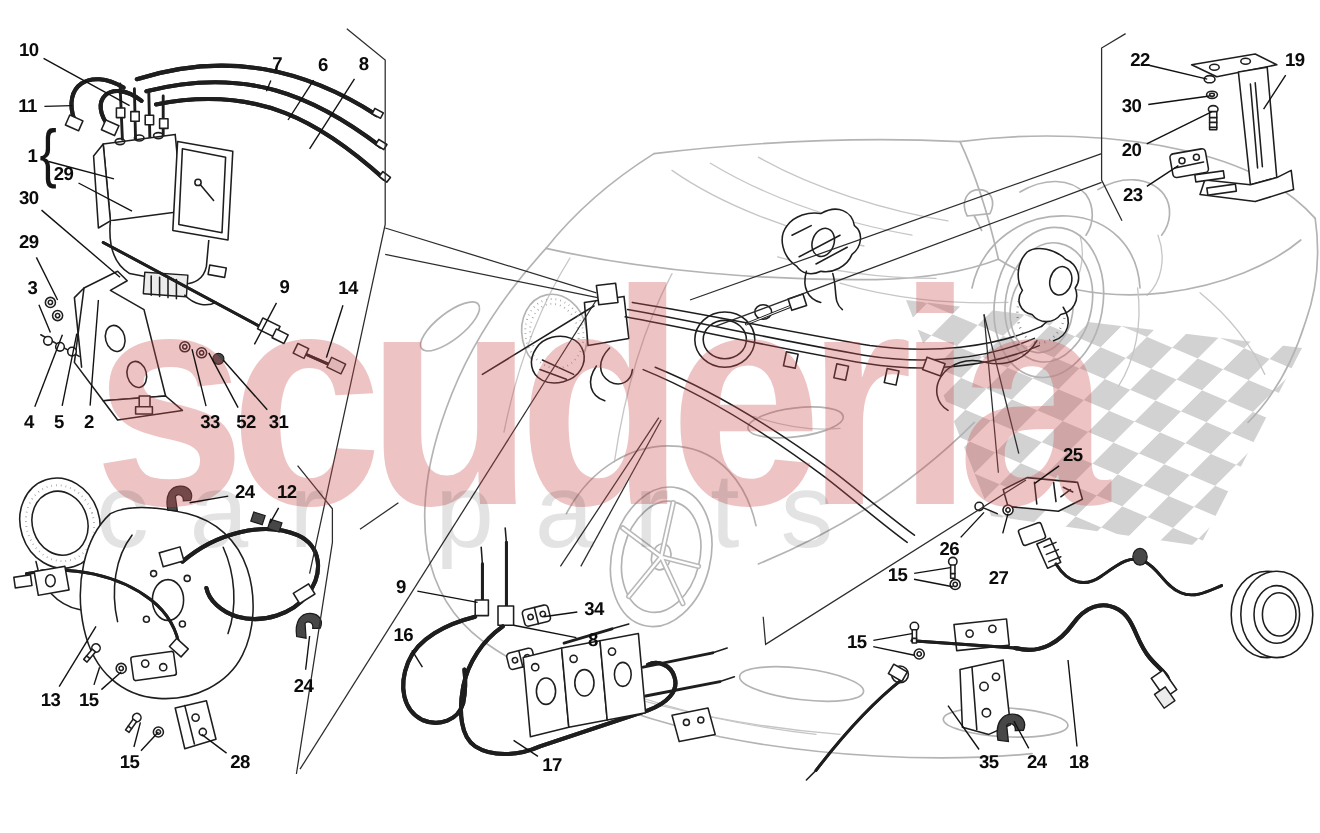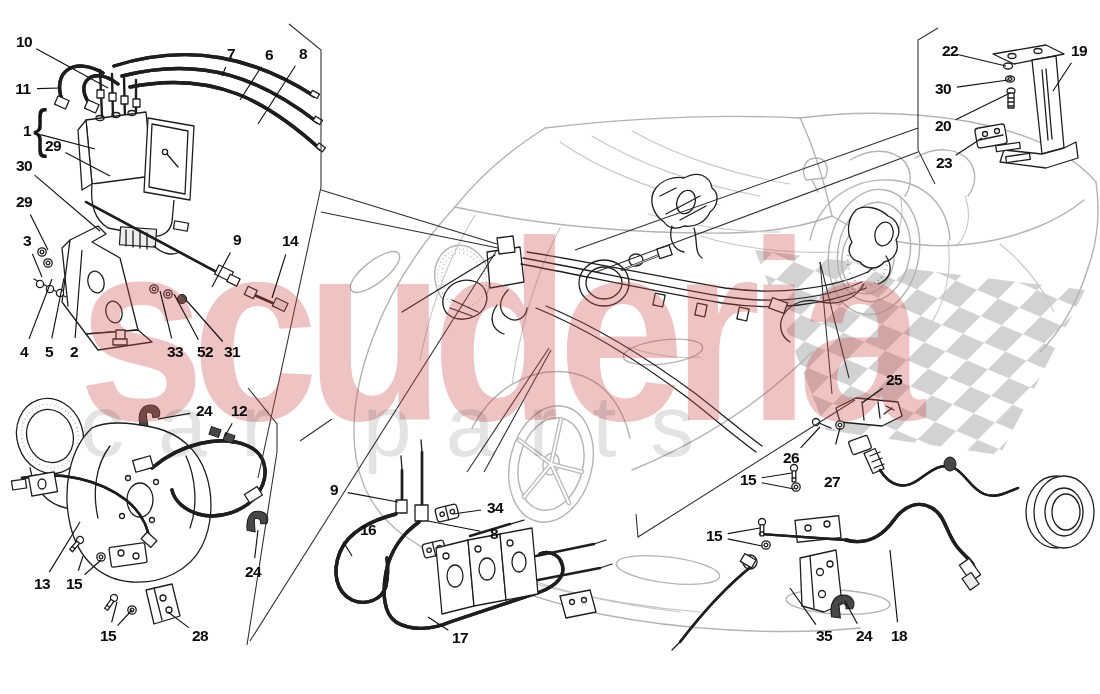--- a/index.html
+++ b/index.html
@@ -455,21 +455,21 @@
       <span class="plabel" style="left: 205px; top: 352px;">52</span>
       <span class="plabel" style="left: 232px; top: 352px;">31</span>
       <span class="plabel" style="left: 204px; top: 411px;">24</span>
       <span class="plabel" style="left: 239px; top: 411px;">12</span>
       <span class="plabel" style="left: 42px; top: 584px;">13</span>
       <span class="plabel" style="left: 74px; top: 584px;">15</span>
       <span class="plabel" style="left: 253px; top: 572px;">24</span>
       <span class="plabel" style="left: 108px; top: 636px;">15</span>
       <span class="plabel" style="left: 200px; top: 636px;">28</span>
       <span class="plabel" style="left: 334px; top: 490px;">9</span>
-      <span class="plabel" style="left: 336px; top: 530px; margin-left: 32px;">16</span>
+      <span class="plabel" style="left: 336px; top: 530px;">16</span>
       <span class="plabel" style="left: 495px; top: 508px;">34</span>
       <span class="plabel" style="left: 494px; top: 534px;">8</span>
       <span class="plabel" style="left: 460px; top: 638px;">17</span>
       <span class="plabel" style="left: 894px; top: 380px;">25</span>
       <span class="plabel" style="left: 791px; top: 458px;">26</span>
       <span class="plabel" style="left: 832px; top: 458px; margin-top: 24px;">27</span>
       <span class="plabel" style="left: 748px; top: 480px;">15</span>
       <span class="plabel" style="left: 714px; top: 536px;">15</span>
       <span class="plabel" style="left: 824px; top: 636px;">35</span>
       <span class="plabel" style="left: 864px; top: 636px;">24</span>

